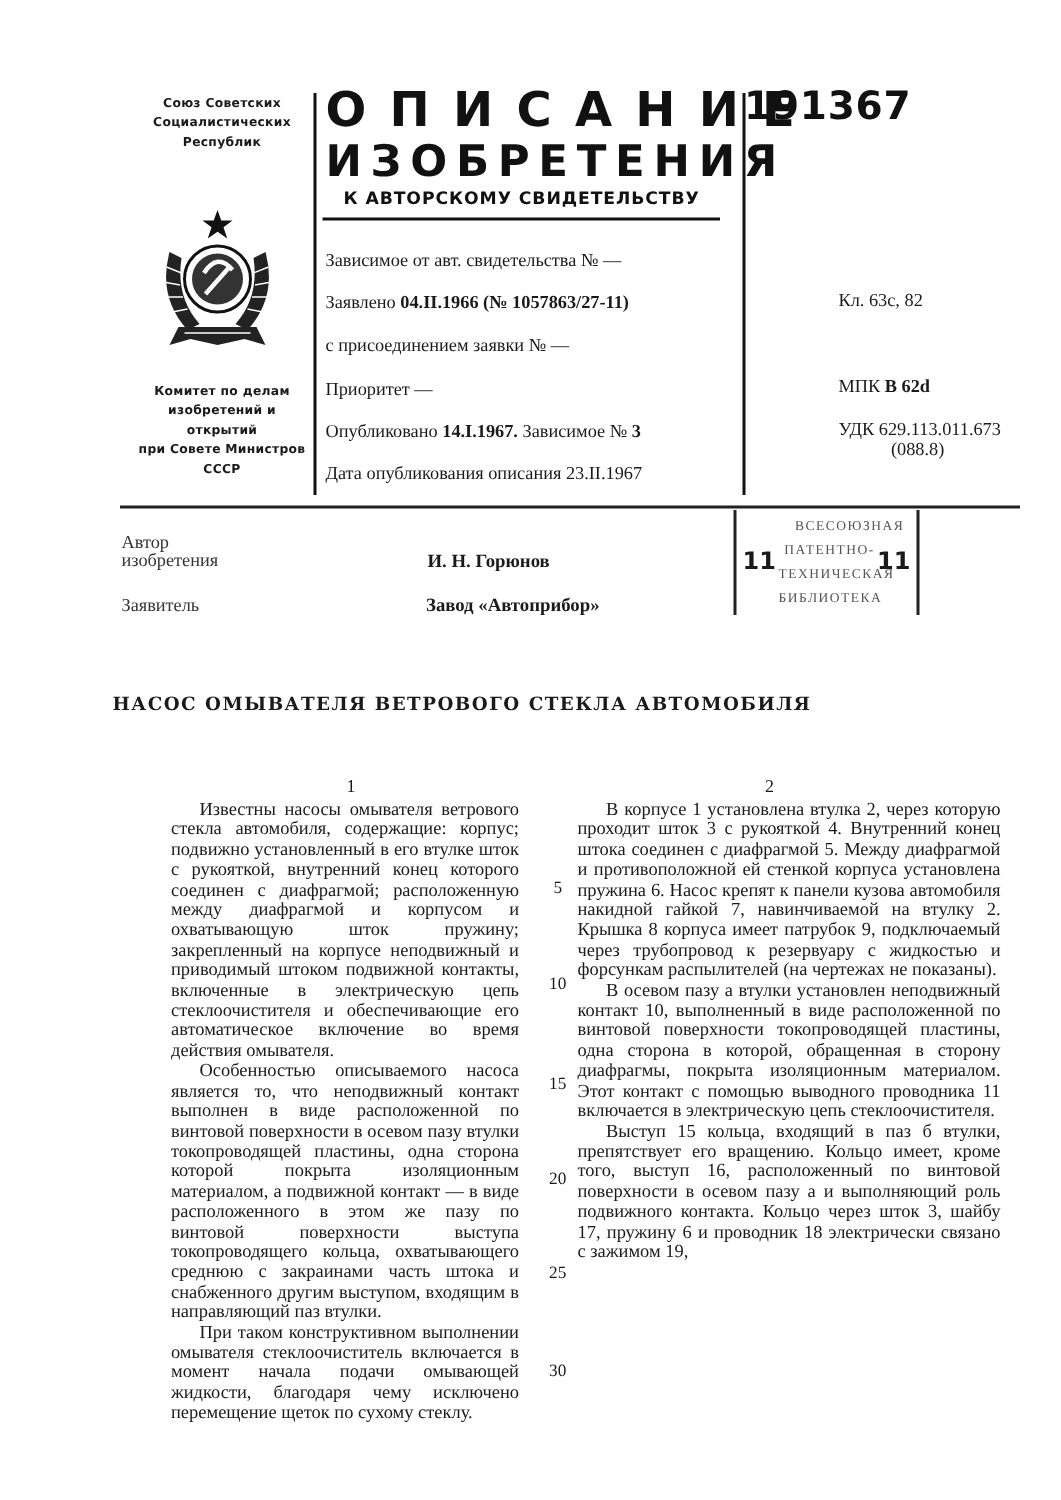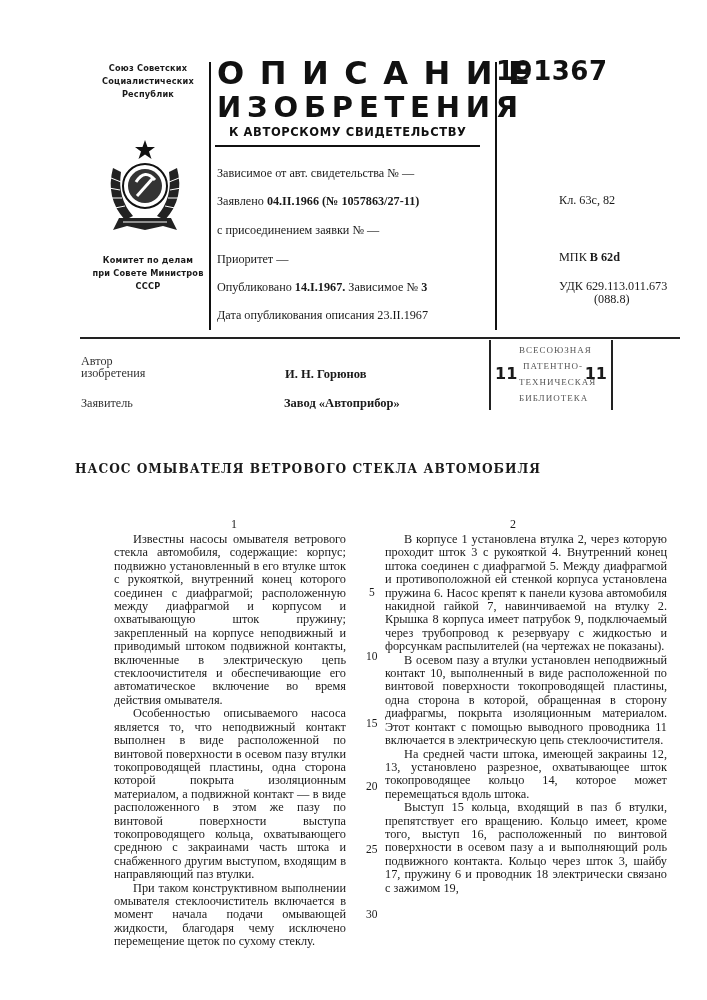--- a/index.html
+++ b/index.html
@@ -69,20 +69,21 @@
       <line x1="78" y1="50" x2="67" y2="52"></line>
       <line x1="76" y1="60" x2="65" y2="60"></line>
       <line x1="72" y1="70" x2="62" y2="68"></line>
   </g>
   <path d="M16 80 L68 80 L74 92 L60 88 L42 92 L24 88 L10 92 Z" fill="#222"></path>
   <path d="M20 84 L64 84" stroke="#fff" stroke-width="1"></path>
 </svg>
 
 <div class="abs left-head" style="top:254px;">
   <div>Комитет по делам</div>
+  <div>изобретений и открытий</div>
   <div>при Совете Министров</div>
   <div>СССР</div>
 </div>
 
 <div class="abs vrule" style="left:209px; top:62px; height:268px;"></div>
 <div class="abs vrule" style="left:495px; top:62px; height:268px; width:1.5px;"></div>
 
 <div id="title1" class="abs big">ОПИСАНИЕ</div>
 <div id="title2" class="abs big">ИЗОБРЕТЕНИЯ</div>
 <div id="subtitle" class="abs big">К АВТОРСКОМУ СВИДЕТЕЛЬСТВУ</div>
@@ -123,21 +124,21 @@
 </div>
 <div class="abs author-val" style="left:285px; top:367px;">И. Н. Горюнов</div>
 <div class="abs author-lbl" style="top:397px;">Заявитель</div>
 <div class="abs author-val" style="left:284px; top:396px;">Завод «Автоприбор»</div>
 
 <div id="stamp" class="abs">
   <div class="bl" style="left:0;"></div>
   <div class="bl" style="right:0;"></div>
   <div class="n11" style="left:6px;">11</div>
   <div class="n11" style="right:6px;">11</div>
-  <div class="txt" style="top:3px;">ВСЕСОЮЗНАЯ</div>
+  <div class="txt" style="top:3px;margin-left:11px;">ВСЕСОЮЗНАЯ</div>
   <div class="txt" style="top:19px;">ПАТЕНТНО-</div>
   <div class="txt" style="top:35px;">ТЕХНИЧЕСКАЯ</div>
   <div class="txt" style="top:51px;">БИБЛИОТЕКА</div>
 </div>
 
 <div id="main-title" class="abs">НАСОС ОМЫВАТЕЛЯ ВЕТРОВОГО СТЕКЛА АВТОМОБИЛЯ</div>
 
 <div class="abs colnum" style="left:231px; top:517px;">1</div>
 <div class="abs colnum" style="left:510px; top:517px;">2</div>
 
@@ -152,15 +153,14 @@
   <span style="top:650px; left:-3px;">10</span>
   <span style="top:717px; left:-3px;">15</span>
   <span style="top:780px; left:-3px;">20</span>
   <span style="top:843px; left:-3px;">25</span>
   <span style="top:908px; left:-3px;">30</span>
 </div>
 
 <div class="abs col" style="left:385px; top:533px; width:282px;">
   <p>В корпусе 1 установлена втулка 2, через которую проходит шток 3 с рукояткой 4. Внутренний конец штока соединен с диафрагмой 5. Между диафрагмой и противоположной ей стенкой корпуса установлена пружина 6. Насос крепят к панели кузова автомобиля накидной гайкой 7, навинчиваемой на втулку 2. Крышка 8 корпуса имеет патрубок 9, подключаемый через трубопровод к резервуару с жидкостью и форсункам распылителей (на чертежах не показаны).</p>
   <p>В осевом пазу а втулки установлен неподвижный контакт 10, выполненный в виде расположенной по винтовой поверхности токопроводящей пластины, одна сторона в которой, обращенная в сторону диафрагмы, покрыта изоляционным материалом. Этот контакт с помощью выводного проводника 11 включается в электрическую цепь стеклоочистителя.</p>
-  <p>На средней части штока, имеющей закраины 12, 13, установлено разрезное, охватывающее шток токопроводящее кольцо 14, которое может перемещаться вдоль штока.</p>
   <p>Выступ 15 кольца, входящий в паз б втулки, препятствует его вращению. Кольцо имеет, кроме того, выступ 16, расположенный по винтовой поверхности в осевом пазу а и выполняющий роль подвижного контакта. Кольцо через шток 3, шайбу 17, пружину 6 и проводник 18 электрически связано с зажимом 19,</p>
 </div>
 
 </body></html>

